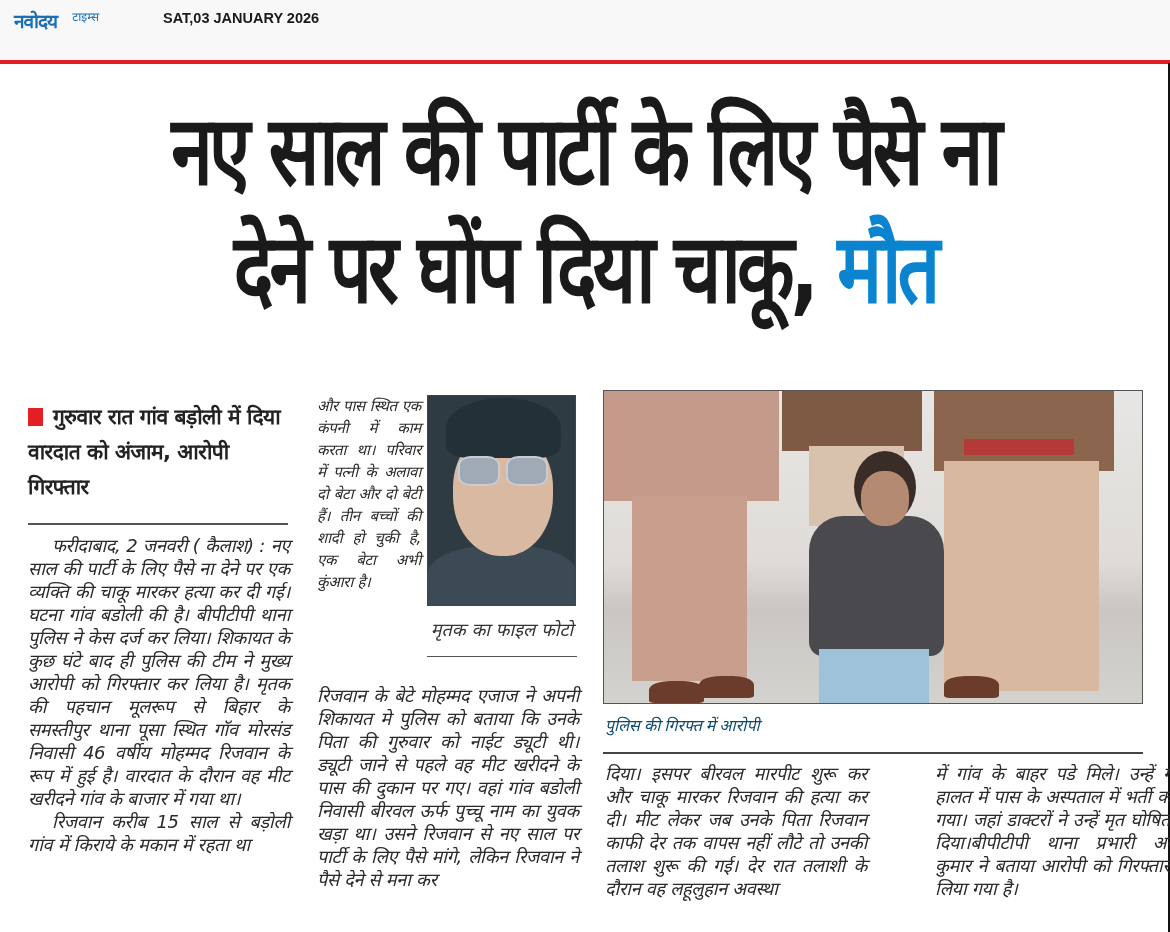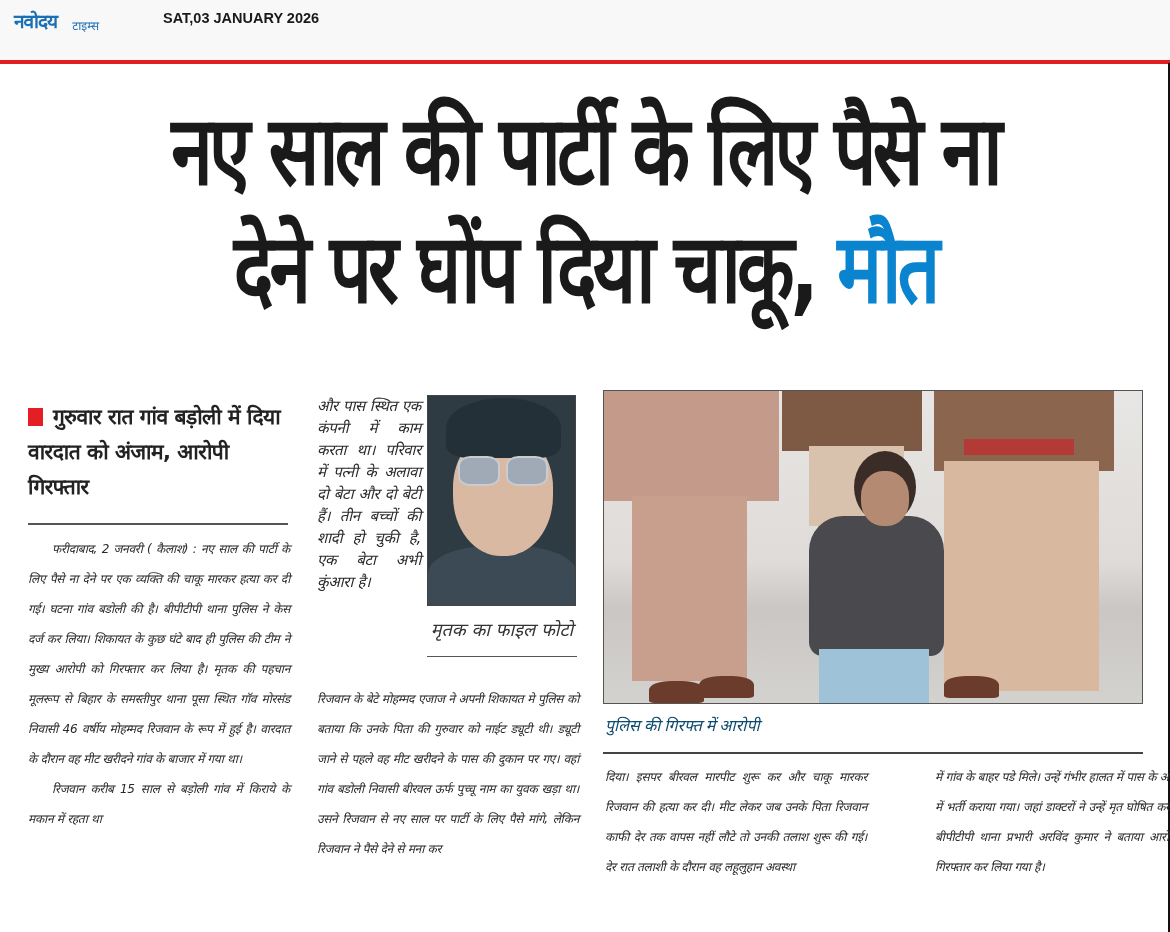--- a/index.html
+++ b/index.html
@@ -1,34 +1,34 @@
 <!DOCTYPE html>
 <html><head>
 <meta charset="utf-8">
 <style>
   * { box-sizing: border-box; margin: 0; padding: 0; }
   html, body { width: 1170px; height: 932px; overflow: hidden; background: #ffffff; }
   body { font-family: "DejaVu Sans", "Liberation Sans", sans-serif; color: #222; position: relative; }
 
   .topbar { position: absolute; left: 0; top: 0; width: 1170px; height: 60px; background: #f8f8f8; }
-  .logo { position: absolute; left: 14px; top: 8px; display: flex; align-items: flex-end; }
+  .logo { position: absolute; left: 14px; top: 8px; display: flex; align-items: flex-start; }
   .logo-main { font-family: "DejaVu Sans", sans-serif; font-weight: 900; font-size: 19px; color: #1b6fb4; letter-spacing: -1px; }
   .logo-sub { font-family: "DejaVu Sans", sans-serif; font-size: 12px; color: #1b6fb4; margin-left: 15px; }
   .edition { position: absolute; left: 163px; top: 8px; font-family: "Liberation Sans", sans-serif; font-weight: bold; font-size: 14.5px; line-height: 20px; color: #1a1a1a; }
   .redrule { position: absolute; left: 0; top: 60px; width: 1170px; height: 4px; background: #e31e24; }
   .right-border { position: absolute; left: 1168px; top: 63px; width: 2px; height: 869px; background: #111; }
 
   .headline { position: absolute; left: 0; top: 92px; width: 1170px; text-align: center; font-family: "DejaVu Sans", sans-serif; font-weight: 900; font-size: 96px; line-height: 118px; color: #1a1a1a; letter-spacing: -5px; transform: scaleX(0.78); transform-origin: center top; white-space: nowrap; }
   .headline .accent { color: #0a84cf; }
 
   .subhead { position: absolute; left: 28px; top: 400px; width: 262px; font-family: "DejaVu Sans", sans-serif; font-weight: bold; font-size: 21px; line-height: 35px; color: #222; letter-spacing: -0.5px; }
   .subhead .bullet { display: inline-block; width: 15px; height: 18px; background: #e31e24; margin-right: 10px; vertical-align: -2px; }
   .subhead-rule { position: absolute; left: 28px; top: 523px; width: 260px; height: 2px; background: #555; }
 
-  .col { position: absolute; font-family: "DejaVu Sans", sans-serif; font-size: 12px; line-height: 30px; color: #2a2a2a; text-align: justify; letter-spacing: -0.3px; }
+  .col { position: absolute; font-family: "DejaVu Sans", sans-serif; font-size: 18px; line-height: 23px; color: #2a2a2a; text-align: justify; letter-spacing: -0.3px; }
   .col p { text-indent: 24px; font-style: italic; }
   .col p.noindent { text-indent: 0; }
   .col1 { left: 28px; top: 534px; width: 262px; }
   .col2a { left: 317px; top: 395px; width: 104px; font-size: 15px; line-height: 22px; }
   .col2b { left: 317px; top: 684px; width: 262px; }
   .col3 { left: 605px; top: 762px; width: 262px; }
   .col4 { left: 935px; top: 762px; width: 262px; }
 
   .photo1 { position: absolute; left: 427px; top: 395px; width: 149px; height: 211px; border: 1px solid #444; background:
       radial-gradient(ellipse 40px 30px at 50% 95%, #2e3b43 0%, #2e3b43 100%),

